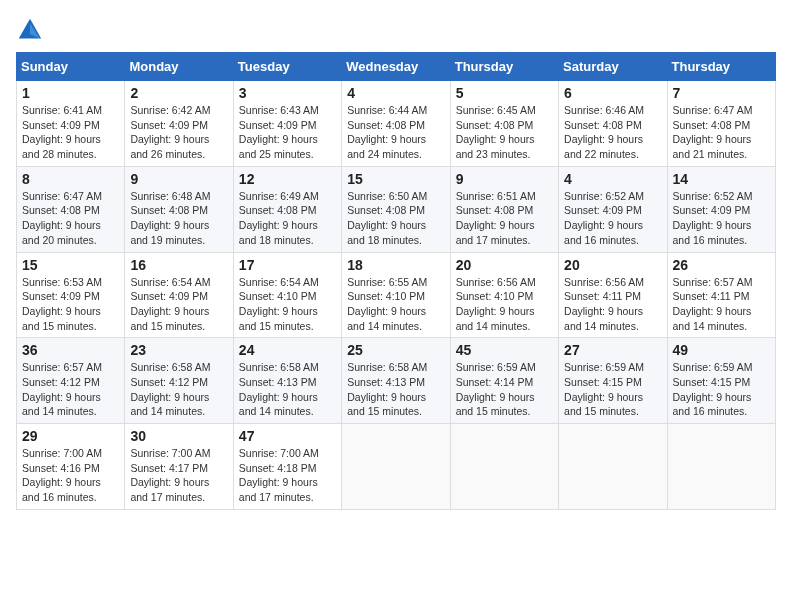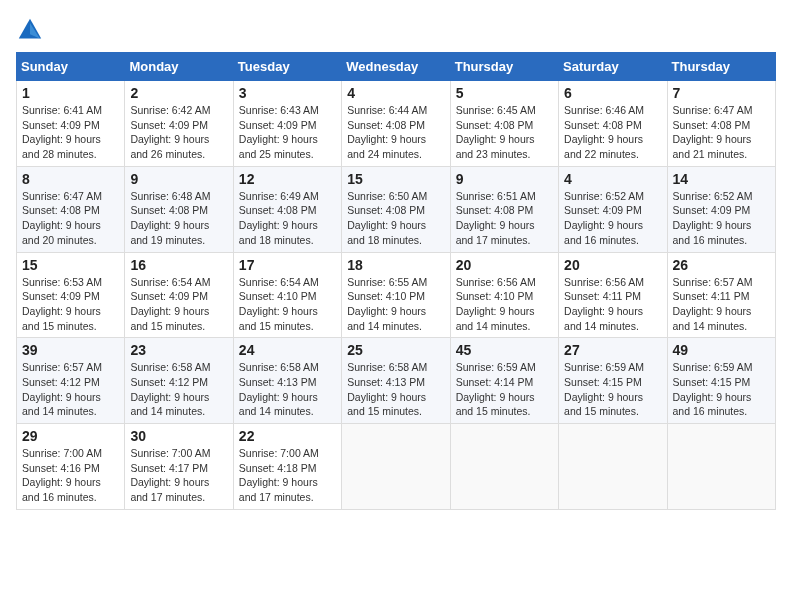--- a/index.html
+++ b/index.html
@@ -286,21 +286,21 @@
         <div class="day-number">26</div>
         <div class="day-info">
           Sunrise: 6:57 AM<br>
           Sunset: 4:11 PM<br>
           Daylight: 9 hours and 14 minutes.
         </div>
       </td>
       </tr>
       <tr>
         <td>
-        <div class="day-number">39</div>
+        <div class="day-number">36</div>
         <div class="day-info">
           Sunrise: 6:57 AM<br>
           Sunset: 4:12 PM<br>
           Daylight: 9 hours and 14 minutes.
         </div>
       </td>
         <td>
         <div class="day-number">23</div>
         <div class="day-info">
           Sunrise: 6:58 AM<br>
@@ -360,21 +360,21 @@
       </td>
         <td>
         <div class="day-number">30</div>
         <div class="day-info">
           Sunrise: 7:00 AM<br>
           Sunset: 4:17 PM<br>
           Daylight: 9 hours and 17 minutes.
         </div>
       </td>
         <td>
-        <div class="day-number">22</div>
+        <div class="day-number">47</div>
         <div class="day-info">
           Sunrise: 7:00 AM<br>
           Sunset: 4:18 PM<br>
           Daylight: 9 hours and 17 minutes.
         </div>
       </td>
         <td class="empty-cell"></td>
         <td class="empty-cell"></td>
         <td class="empty-cell"></td>
         <td class="empty-cell"></td>

